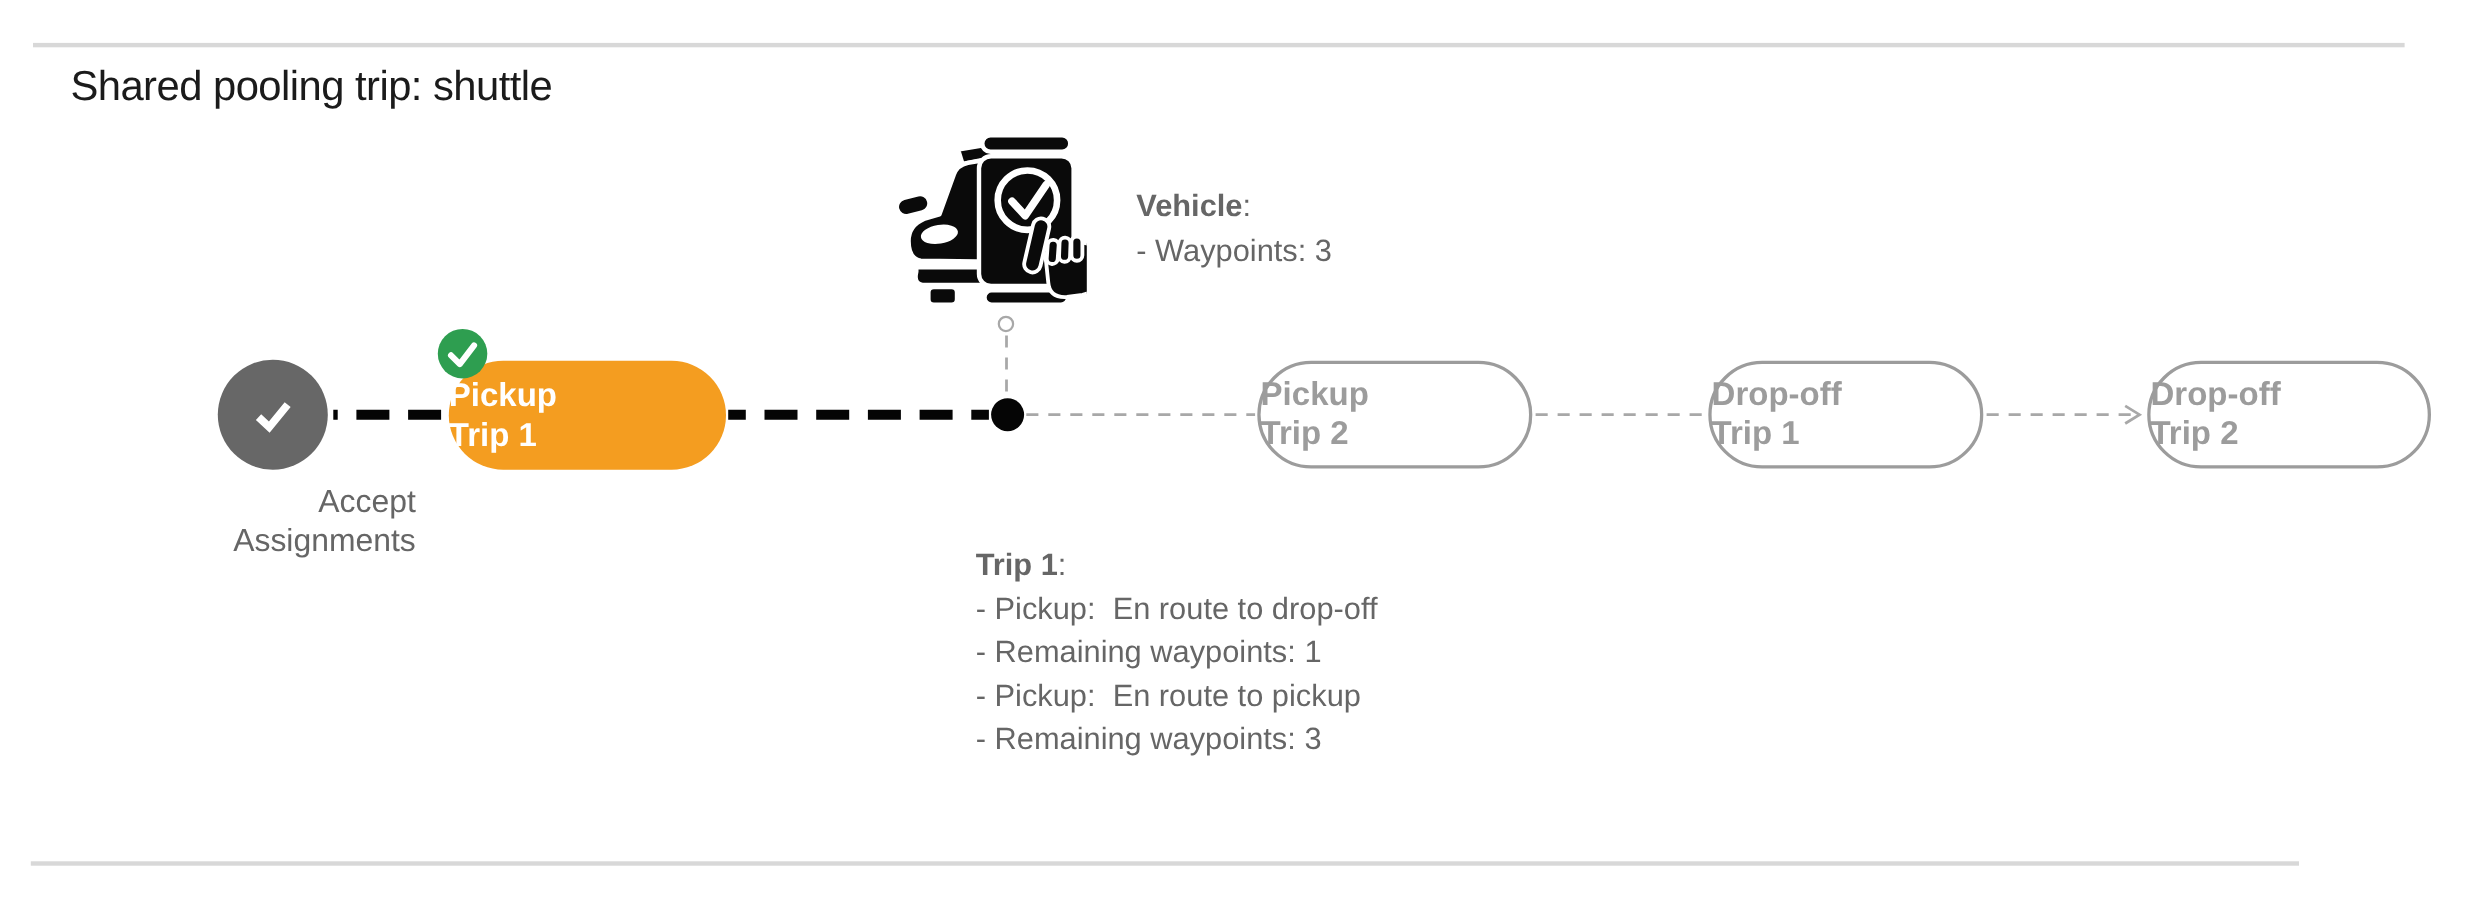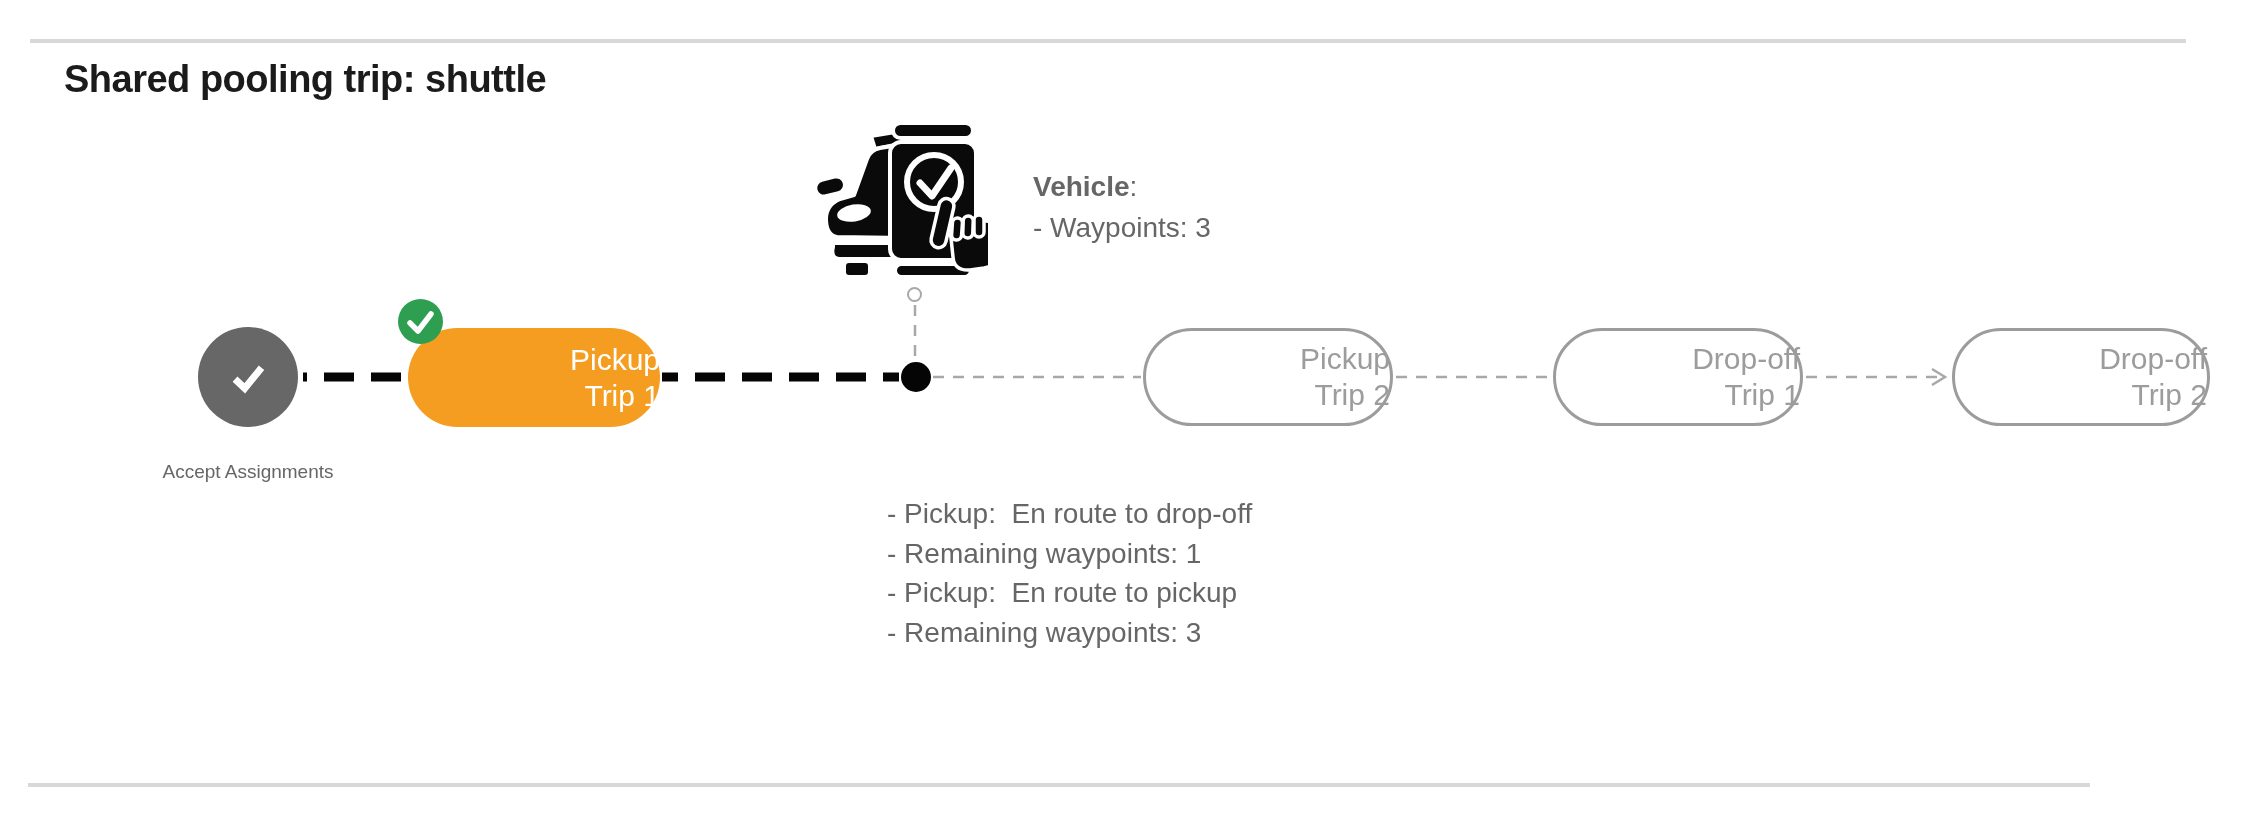--- a/index.html
+++ b/index.html
@@ -7,43 +7,43 @@
   .canvas {
     position:relative; width:2245px; height:825px; background:#ffffff;
     font-family:"Liberation Sans", sans-serif; overflow:hidden;
   }
   .divider { position:absolute; height:3.5px; background:#D8D8D8; }
   .divider-top { left:30px; top:39px; width:2156px; }
   .divider-bottom { left:28px; top:783px; width:2062px; }
 
   .page-title {
     position:absolute; left:64px; top:58px;
-    font-size:38px; font-weight:700; color:#1b1b1b; letter-spacing:-0.5px;
+    font-size:38px; font-weight:400; color:#1b1b1b; letter-spacing:-0.5px;
     white-space:pre;
   }
 
   svg.overlay { position:absolute; left:0; top:0; pointer-events:none; }
   .dash-bold { stroke:#050505; stroke-width:9; stroke-dasharray:30 17; }
   .dash-thin { stroke:#A8A8A8; stroke-width:2.5; stroke-dasharray:11 9; }
   .arrowhead { fill:none; stroke:#A8A8A8; stroke-width:2.5; stroke-linejoin:miter; }
 
   .start-circle {
     position:absolute; left:198px; top:327px; width:100px; height:100px;
     background:#676767; border-radius:50%;
     display:flex; align-items:center; justify-content:center;
   }
   .start-label {
-    position:absolute; left:118px; top:454px; width:260px;
-    font-size:19px; line-height:36px; color:#666666; text-align:center;
+    position:absolute; left:118px; top:438px; width:260px;
+    font-size:29px; line-height:36px; color:#666666; text-align:right;
   }
 
   .pill {
     position:absolute; border-radius:60px;
-    display:flex; flex-direction:column; align-items:flex-end; justify-content:center;
-    font-size:30px; font-weight:400; line-height:36px; text-align:center;
+    display:flex; flex-direction:column; align-items:flex-start; justify-content:center;
+    font-size:30px; font-weight:700; line-height:36px; text-align:center;
   }
   .pill--active { background:#F49D20; color:#ffffff; }
   .pill--upcoming { background:#ffffff; border:3px solid #9C9C9C; color:#9C9C9C; }
   .pill-1 { left:408px; top:328px; width:252px; height:99px; }
   .pill-2 { left:1143px; top:328px; width:250px; height:98px; }
   .pill-3 { left:1553px; top:328px; width:250px; height:98px; }
   .pill-4 { left:1952px; top:328px; width:258px; height:98px; }
 
   .badge {
     position:absolute; left:398px; top:299px; width:45px; height:45px;
@@ -146,19 +146,20 @@
     <span>Drop-off</span>
     <span>Trip 2</span>
   </div>
 
   <div class="info-block vehicle-info">
     <div class="info-line"><span class="b">Vehicle</span><span>:</span></div>
     <div class="info-line">- Waypoints: 3</div>
   </div>
 
   <div class="info-block trips-info">
+    <div class="info-line"><span class="b">Trip 1</span><span>:</span></div>
     <div class="info-line">- Pickup:  En route to drop-off</div>
     <div class="info-line">- Remaining waypoints: 1</div>
     <div class="info-line">- Pickup:  En route to pickup</div>
     <div class="info-line">- Remaining waypoints: 3</div>
   </div>
 
 </div>
 
 </body></html>

